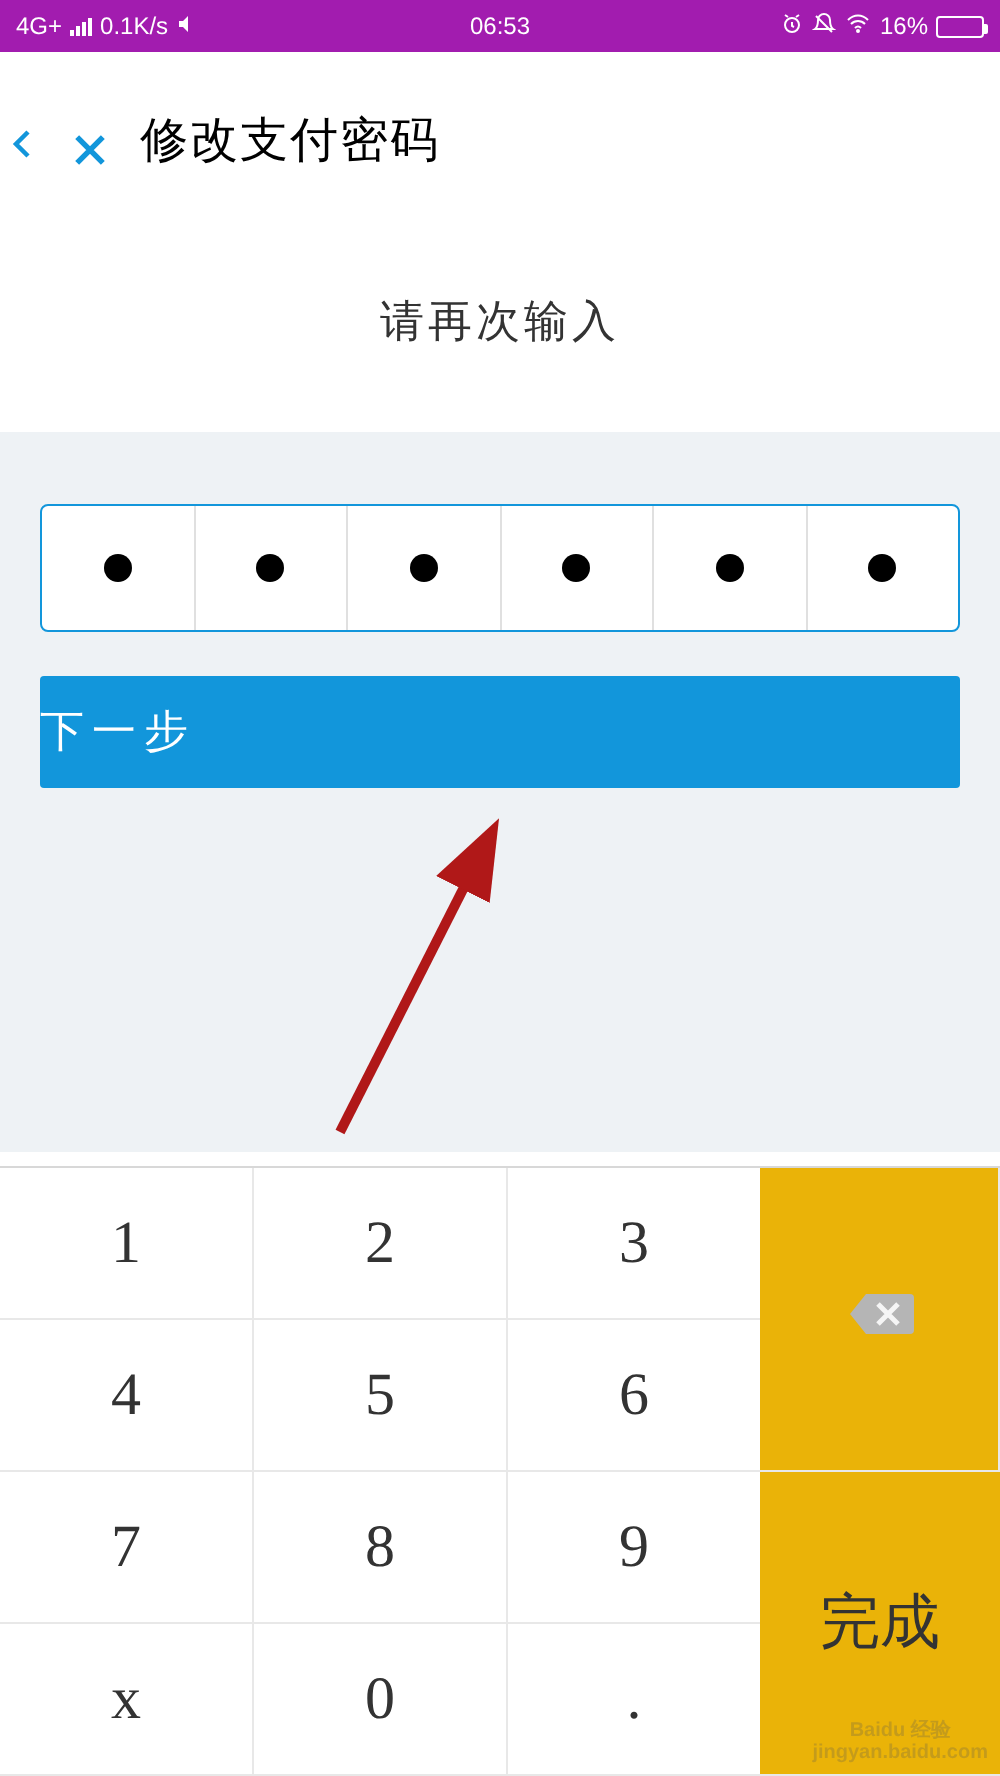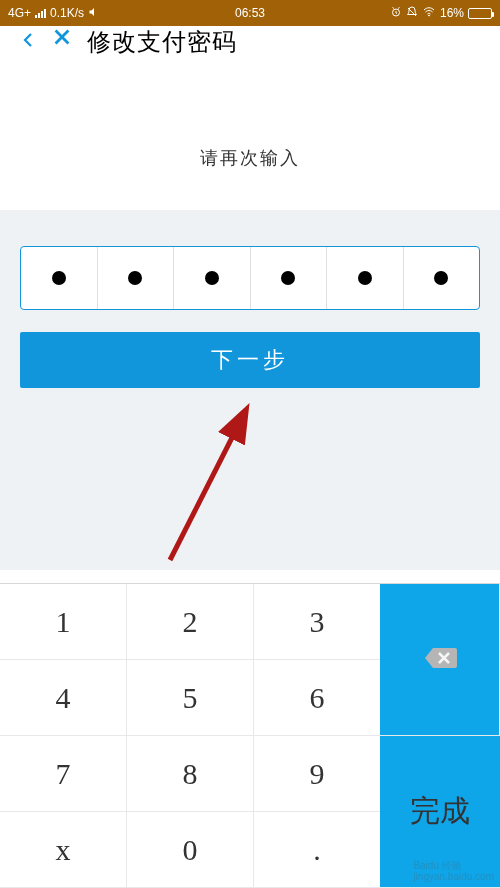--- a/index.html
+++ b/index.html
@@ -6,21 +6,21 @@
     body {
       width: 500px;
       height: 888px;
       font-family: -apple-system, "PingFang SC", "Microsoft YaHei", sans-serif;
       background: #fff;
       position: relative;
       overflow: hidden;
     }
     .status-bar {
       height: 26px;
-      background: #a16207;
+      background: #a21caf;
       color: #fff;
       display: flex;
       align-items: center;
       padding: 0 8px;
       font-size: 12px;
       justify-content: space-between;
     }
     .status-left { display: flex; align-items: center; gap: 4px; }
     .status-center { position: absolute; left: 50%; transform: translateX(-50%); }
     .status-right { display: flex; align-items: center; gap: 4px; }
@@ -36,32 +36,32 @@
     }
     .battery::after {
       content: ''; position: absolute; right: -3px; top: 3px;
       width: 2px; height: 5px; background: #fff; border-radius: 0 1px 1px 0;
     }
     .battery-fill { height: 100%; width: 97%; background: #fff; }
 
     .header {
       height: 60px;
       display: flex;
-      align-items: flex-start;
-      padding: 0 19px;
+      align-items: flex-end;
+      padding: 0 2px;
       gap: 14px;
       border-bottom: 0;
     }
     .back-chevron, .close-x { color: #1296db; cursor: pointer; }
     .back-chevron svg, .close-x svg { display: block; }
     .header-title { font-size: 24px; color: #000; font-weight: 400; letter-spacing: 1px; }
 
     .prompt {
       text-align: center;
-      font-size: 18px;
+      font-size: 22px;
       color: #333;
       margin: 60px 0 40px;
       letter-spacing: 2px;
     }
 
     .pin-area {
       background: #eef2f5;
       padding: 36px 20px 24px;
       height: 360px;
       position: relative;
@@ -84,21 +84,21 @@
     .dot {
       width: 14px; height: 14px; background: #000; border-radius: 50%;
     }
     .next-btn {
       margin-top: 22px;
       background: #1296db;
       color: #fff;
       height: 56px;
       display: flex;
       align-items: center;
-      justify-content: center;
+      justify-content: flex-start;
       font-size: 22px;
       letter-spacing: 4px;
       cursor: pointer;
       border-radius: 2px;
     }
     .arrow {
       position: absolute;
       left: 160px;
       top: 190px;
       pointer-events: none;
@@ -122,42 +122,43 @@
       color: #333;
       border-right: 1px solid #e8e8e8;
       border-bottom: 1px solid #e8e8e8;
       cursor: pointer;
       font-family: Georgia, serif;
     }
     .key:last-child { border-right: none; }
     .key-col4 {
       width: 120px;
       flex: none;
-      background: #0ea5e9;
+      background: #eab308;
     }
     .backspace-key { height: 152px; border-bottom: 1px solid #e8e8e8; }
     .done-key {
       height: 152px;
       font-family: "KaiTi", "STKaiti", serif;
       font-size: 30px;
     }
     .keypad-main { display: flex; }
     .keypad-left { flex: 1; }
     .keypad-right { width: 120px; display: flex; flex-direction: column; }
 
     .watermark {
       position: absolute;
       right: 6px;
       bottom: 6px;
       opacity: 0.25;
       font-size: 10px;
       color: #555;
-      text-align: left;
+      text-align: center;
       line-height: 1.1;
       pointer-events: none;
+      font-weight: bold;
     }
   </style>
 </head>
 <body>
 
 <div class="status-bar">
   <div class="status-left">
     <span>4G+</span>
     <span class="signal">
       <span></span>

